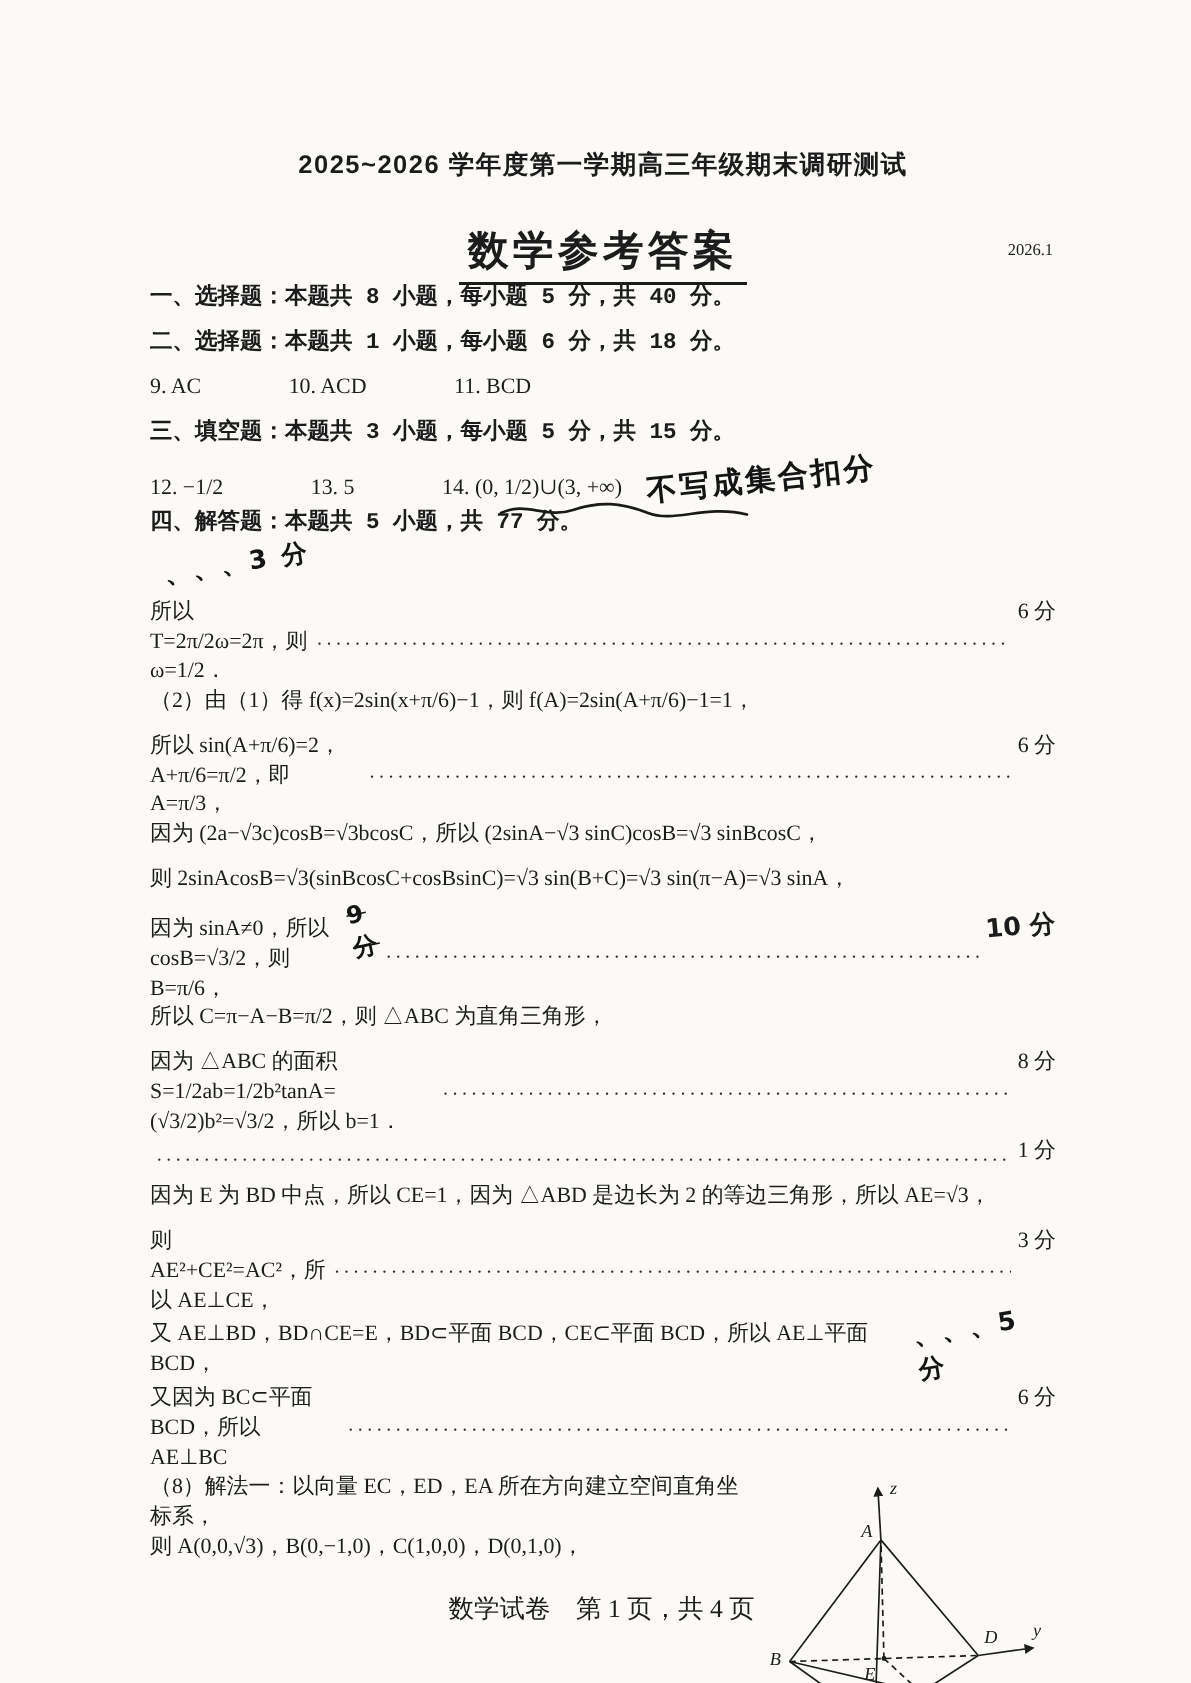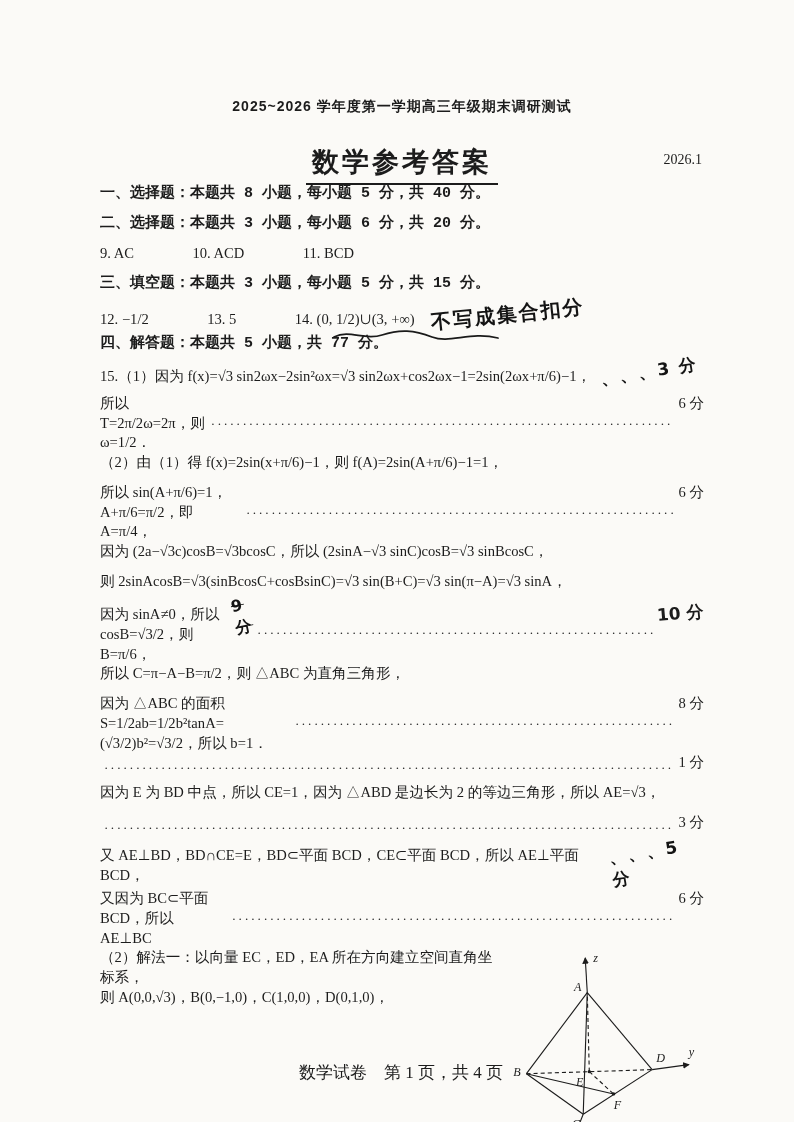--- a/index.html
+++ b/index.html
@@ -4,30 +4,30 @@
 <style>
   * { margin:0; padding:0; box-sizing:border-box; }
   html,body { background:#d9d9d9; }
   .page {
     width:794px; height:1122px; margin:0 auto; position:relative;
     background:#fbfaf7; color:#1c1c1c; overflow:hidden;
     font-family:"Liberation Serif", serif;
   }
   .content { position:absolute; left:100px; right:90px; top:98px; }
   .h1 {
-    text-align:center; font-size:14px; font-weight:bold;
+    text-align:center; font-size:17px; font-weight:bold;
     font-family:"Liberation Sans", sans-serif; letter-spacing:1px;
   }
   .h2row { position:relative; text-align:center; margin-top:8px; height:46px; }
   .h2 {
     display:inline-block; font-size:27px; font-weight:bold; letter-spacing:3px;
     font-family:"Liberation Sans", sans-serif;
     border-bottom:2.2px solid #1c1c1c; padding:0 6px 3px;margin-top:20px;
   }
-  .date { position:absolute; right:2px; bottom:2px; font-size:14px;margin-top:40px; }
+  .date { position:absolute; right:2px; bottom:2px; font-size:11px;margin-top:40px; }
   .body { margin-top:14px; font-size:14.6px; }
   .line { display:flex; align-items:baseline; min-height:30px; line-height:1.35; position:relative; }
   .txt { white-space:pre-wrap; }
   .sect .txt { font-weight:bold; font-family:Liberation Mono, monospace; font-size:15px; }
   .leader { flex:1 1 auto; overflow:hidden; white-space:nowrap; margin:0 4px; letter-spacing:2px; font-size:13px; color:#2a2a2a; align-self:center; }
   .leader::after { content:"····································································································································"; }
   .score { white-space:nowrap; }
   .hw {
     display:inline-block; margin-left:16px; font-size:20px; font-weight:600;
     color:#141414; transform:rotate(-6deg) translateY(-3px);
@@ -54,21 +54,21 @@
       <span class="h2">数学参考答案</span>
       <span class="date">2026.1</span>
     </div>
 
     <div class="body">
 
       <div class="line sect">
           <span class="txt">一、选择题：本题共 8 小题，每小题 5 分，共 40 分。</span>
         </div>
       <div class="line sect">
-          <span class="txt">二、选择题：本题共 3 小题，每小题 6 分，共 20 分。</span>
+          <span class="txt">二、选择题：本题共 1 小题，每小题 6 分，共 18 分。</span>
         </div>
       <div class="line">
           <span class="txt">9. AC　　　　10. ACD　　　　11. BCD</span>
         </div>
       <div class="line sect">
           <span class="txt">三、填空题：本题共 3 小题，每小题 5 分，共 15 分。</span>
         </div>
 
       <div class="line">
         <span class="txt">12. −1/2　　　　13. 5　　　　14. (0, 1/2)∪(3, +∞)</span>
@@ -76,33 +76,32 @@
         <svg class="squiggle" width="170" height="16" viewBox="0 0 170 16">
           <path d="M2,9 C18,1 32,13 50,7 S82,2 100,9 S138,3 166,10" stroke="#1a1a1a" stroke-width="1.8" fill="none" stroke-linecap="round"></path>
         </svg>
       </div>
 
       <div class="line sect">
           <span class="txt">四、解答题：本题共 5 小题，共 77 分。</span>
         </div>
 
       <div class="line">
-        <span class="txt">15.（1）因为 f(x)=√3 sin2ωx−2sin²ωx=√3 sin2ωx+cos2ωx−1=2sin(2ωx+π/6)−1，</span>
         <span class="hw hw-tail">、、、3 分</span>
       </div>
       <div class="line">
         <span class="txt">所以 T=2π/2ω=2π，则 ω=1/2．</span>
         <span class="leader"></span>
         <span class="score">6 分</span>
       </div>
       <div class="line">
           <span class="txt">（2）由（1）得 f(x)=2sin(x+π/6)−1，则 f(A)=2sin(A+π/6)−1=1，</span>
         </div>
       <div class="line">
-        <span class="txt">所以 sin(A+π/6)=1，A+π/6=π/2，即 A=π/4，</span>
+        <span class="txt">所以 sin(A+π/6)=2，A+π/6=π/2，即 A=π/3，</span>
         <span class="leader"></span>
         <span class="score">6 分</span>
       </div>
       <div class="line">
           <span class="txt">因为 (2a−√3c)cosB=√3bcosC，所以 (2sinA−√3 sinC)cosB=√3 sinBcosC，</span>
         </div>
       <div class="line">
           <span class="txt">则 2sinAcosB=√3(sinBcosC+cosBsinC)=√3 sin(B+C)=√3 sin(π−A)=√3 sinA，</span>
         </div>
       <div class="line">
@@ -121,37 +120,38 @@
       </div>
 
       <div class="line">
         <span class="leader"></span>
         <span class="score">1 分</span>
       </div>
       <div class="line">
           <span class="txt">因为 E 为 BD 中点，所以 CE=1，因为 △ABD 是边长为 2 的等边三角形，所以 AE=√3，</span>
         </div>
       <div class="line">
+        <span class="txt">则 AE²+CE²=AC²，所以 AE⊥CE，</span>
         <span class="leader"></span>
         <span class="score">3 分</span>
       </div>
       <div class="line">
         <span class="txt">又 AE⊥BD，BD∩CE=E，BD⊂平面 BCD，CE⊂平面 BCD，所以 AE⊥平面 BCD，</span>
         <span class="hw hw-tail">、、、5 分</span>
       </div>
       <div class="line">
         <span class="txt">又因为 BC⊂平面 BCD，所以 AE⊥BC</span>
         <span class="leader"></span>
         <span class="score">6 分</span>
       </div>
 
       <div class="twocol">
         <div class="col-left">
           <div class="line">
-              <span class="txt">（2）解法一：以向量 EC，ED，EA 所在方向建立空间直角坐标系，</span>
+              <span class="txt">（8）解法一：以向量 EC，ED，EA 所在方向建立空间直角坐标系，</span>
             </div>
           <div class="line">
               <span class="txt">则 A(0,0,√3)，B(0,−1,0)，C(1,0,0)，D(0,1,0)，</span>
             </div>
 
         </div>
 
         <div class="fig-wrap">
           <svg width="200" height="218" viewBox="0 0 185 215">
             <defs>

